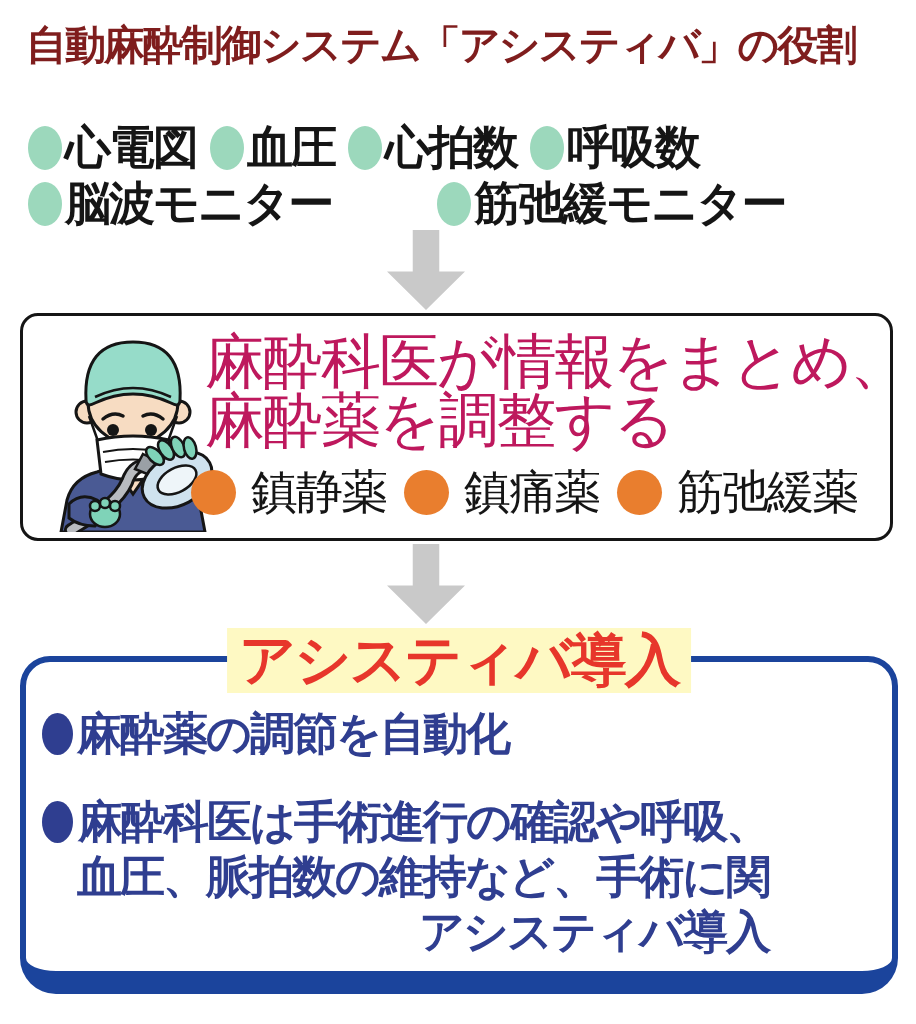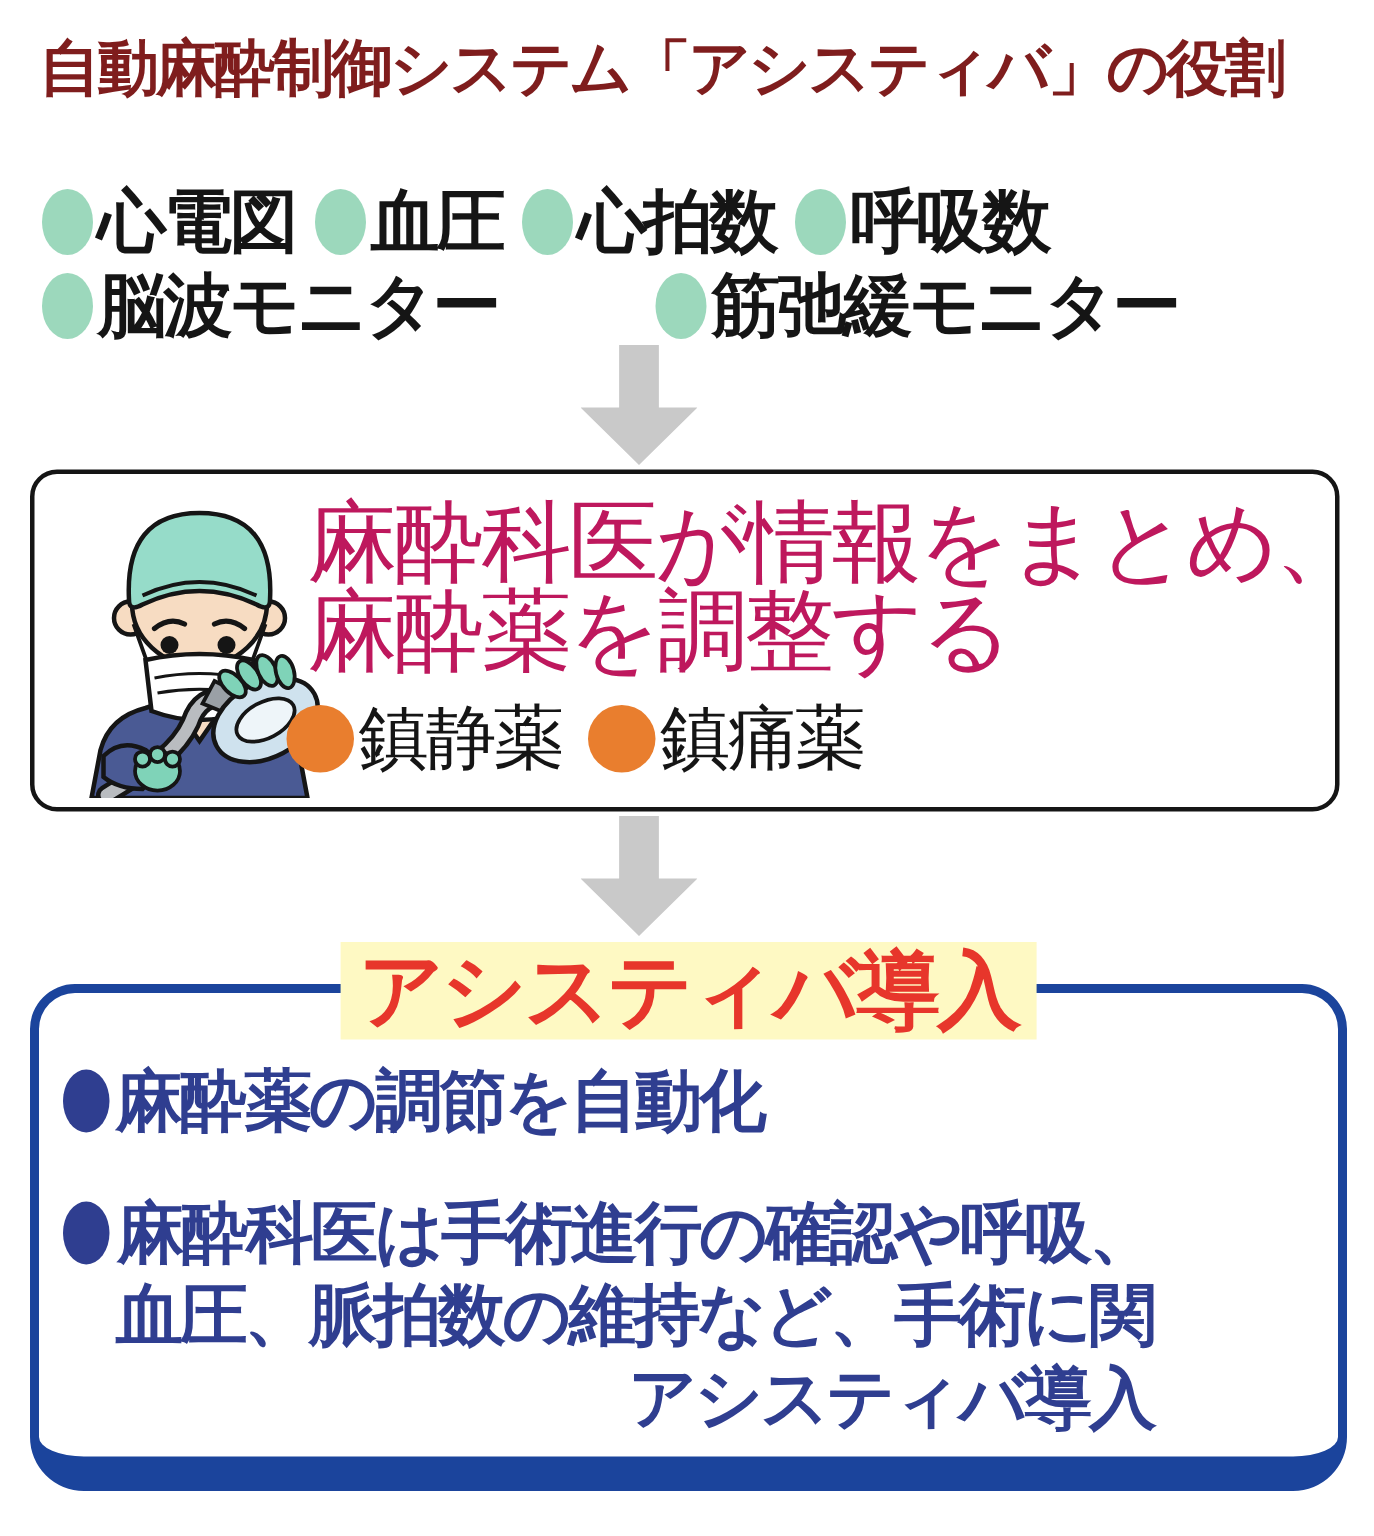--- a/index.html
+++ b/index.html
@@ -44,21 +44,21 @@
     position:absolute; left:20px; top:313px; width:873px; height:228px;
     border:3px solid #151515; border-radius:18px; background:#fff;
   }
   .doctor-figure { position:absolute; left:12px; top:12px; width:196px; height:204px; }
   .anes-text { position:absolute; left:168px; top:16px; }
   .anes-line {
     font-size:60px; line-height:59px; letter-spacing:-2px;
     padding-left:14px; white-space:nowrap; color:#be185d;
   }
   .drug-row { display:flex; align-items:center; margin-top:11px; }
-  .drug-item { display:flex; align-items:center; margin-right:18px; }
+  .drug-item { display:flex; align-items:center; margin-right:18px;gap:12px; }
   .dot-orange {
     width:45px; height:45px; border-radius:50%;
     background:#e97e2e; flex:none; margin-right:3px;
   }
   .drug-label { font-size:47px; letter-spacing:-2px; white-space:nowrap; }
 
   
   .assistiva-box {
     position:absolute; left:20px; top:656px; width:878px; height:338px;
     background:#fff;
@@ -175,20 +175,24 @@
     <div class="anes-line">麻酔薬を調整する</div>
     <div class="drug-row">
       <div class="drug-item">
         <span class="dot-orange"></span>
         <span class="drug-label">鎮静薬</span>
       </div>
       <div class="drug-item">
         <span class="dot-orange"></span>
         <span class="drug-label">鎮痛薬</span>
       </div>
+      <div class="drug-item">
+        <span class="dot-orange"></span>
+        <span class="drug-label">筋弛緩薬</span>
+      </div>
     </div>
   </div>
 </div>
 
 <div class="down-arrow arrow-2"></div>
 
 <div class="assistiva-box">
   <div class="assistiva-title">アシスティバ導入</div>
   <div class="assistiva-content">
     <div class="assistiva-item">

